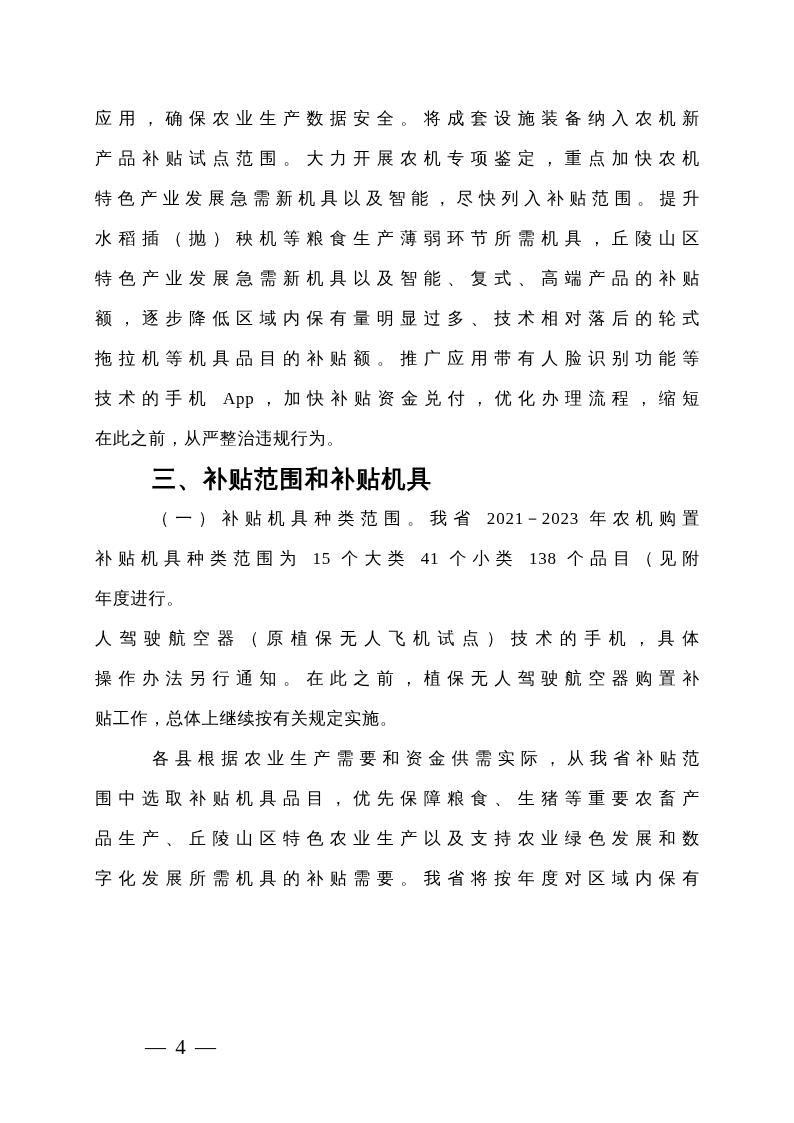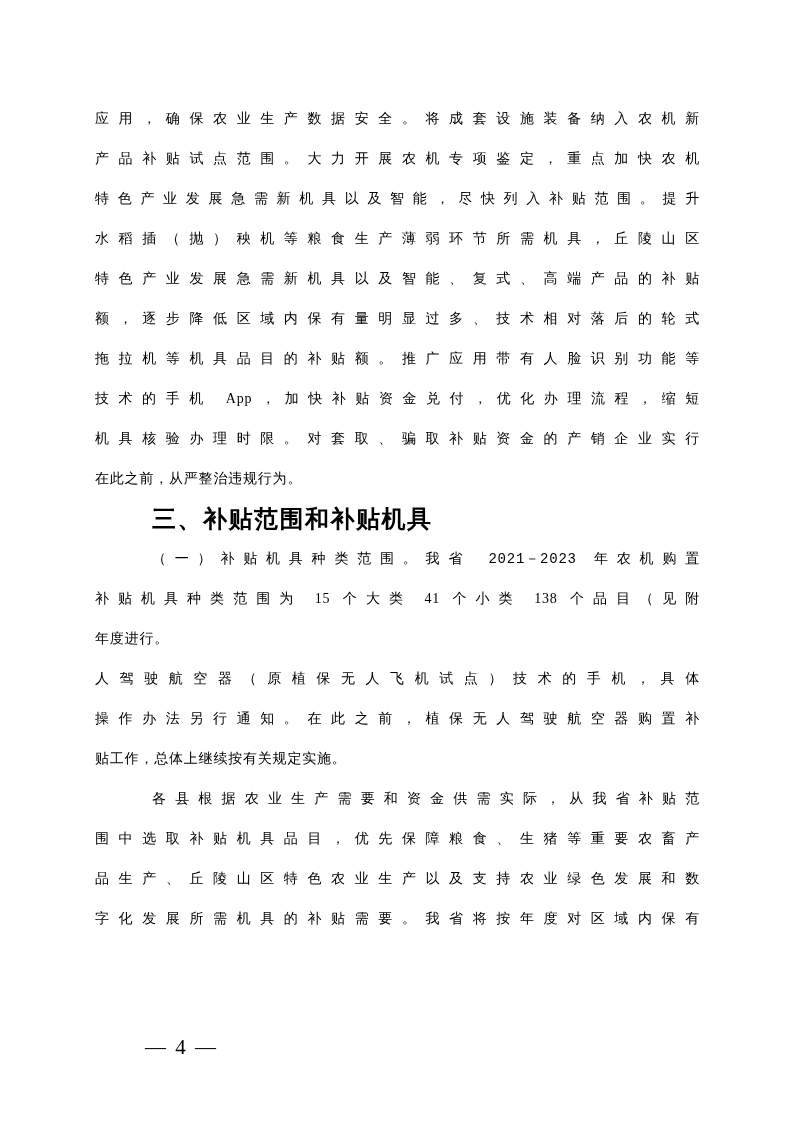--- a/index.html
+++ b/index.html
@@ -18,34 +18,33 @@
   }
   .textblock {
     position: absolute;
     left: 95px;
     top: 99px;
     width: 605px;
   }
   .line {
     height: 40px;
     line-height: 40px;
-    font-size: 14px;
+    font-size: 17px;
     letter-spacing: 0.8px;
     white-space: nowrap;
     text-align: left;
   }
   .line.full {
     white-space: normal;
     text-align: justify;
     text-align-last: justify;
     text-justify: inter-character;
   }
   .line.indent {
     text-indent: 57px;
-    font-family: Liberation Mono, monospace;
   }
   .line.heading {
     font-family: "Liberation Sans", "DejaVu Sans", sans-serif;
     font-weight: 700;
     font-size: 24px;
     letter-spacing: 1.5px;
   }
   .footer-pagenum {
     position: absolute;
     left: 145px;
@@ -65,21 +64,20 @@
   <div class="textblock">
 
     <div class="line full">应用，确保农业生产数据安全。将成套设施装备纳入农机新</div>
     <div class="line full">产品补贴试点范围。大力开展农机专项鉴定，重点加快农机</div>
     <div class="line full">特色产业发展急需新机具以及智能，尽快列入补贴范围。提升</div>
     <div class="line full">水稻插（抛）秧机等粮食生产薄弱环节所需机具，丘陵山区</div>
     <div class="line full">特色产业发展急需新机具以及智能、复式、高端产品的补贴</div>
     <div class="line full">额，逐步降低区域内保有量明显过多、技术相对落后的轮式</div>
     <div class="line full">拖拉机等机具品目的补贴额。推广应用带有人脸识别功能等</div>
     <div class="line full">技术的手机 App，加快补贴资金兑付，优化办理流程，缩短</div>
-    <div class="line full">机具核验办理时限。对套取、骗取补贴资金的产销企业实行</div>
     <div class="line">在此之前，从严整治违规行为。</div>
 
     <div class="line heading indent">三、补贴范围和补贴机具</div>
 
     <div class="line full indent">（一）补贴机具种类范围。我省 2021－2023 年农机购置</div>
     <div class="line full">补贴机具种类范围为 15 个大类 41 个小类 138 个品目（见附</div>
     <div class="line">年度进行。</div>
 
     <div class="line full">人驾驶航空器（原植保无人飞机试点）技术的手机，具体</div>
     <div class="line full">操作办法另行通知。在此之前，植保无人驾驶航空器购置补</div>

